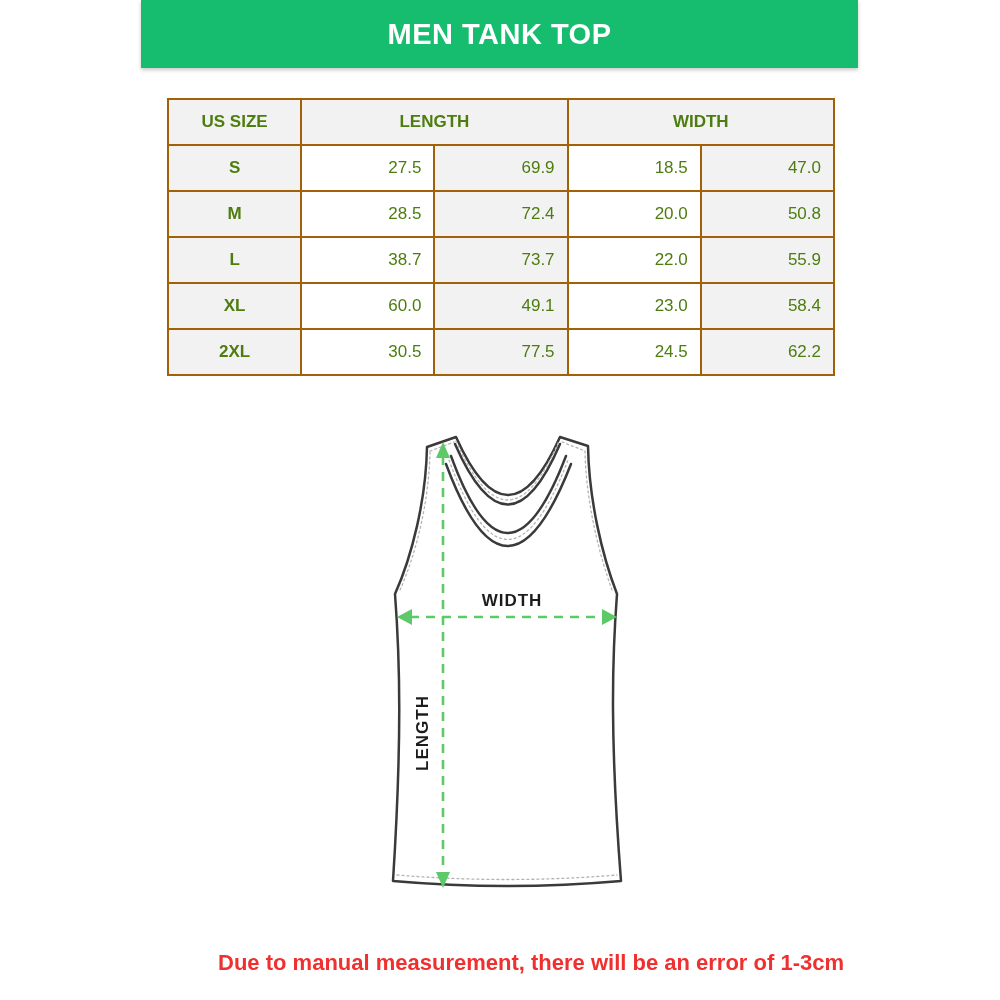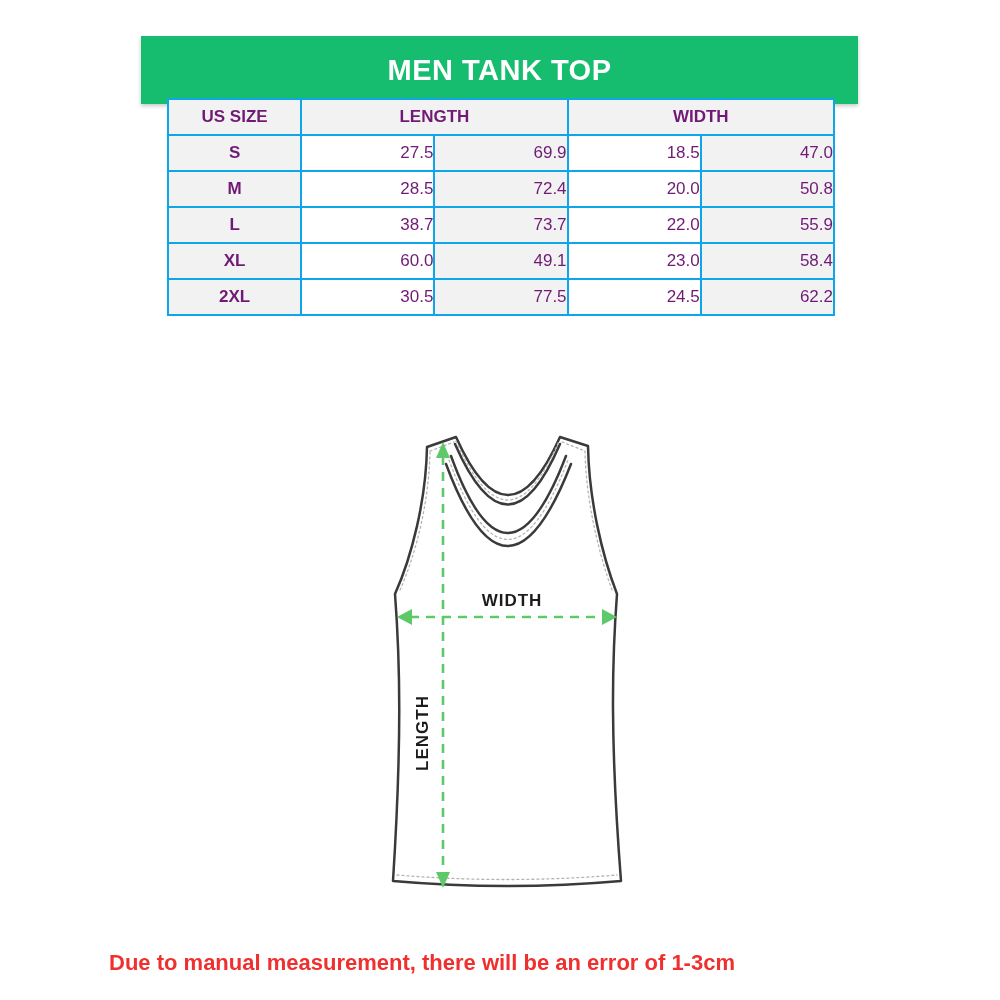--- a/index.html
+++ b/index.html
@@ -11,61 +11,60 @@
     position:relative;
     overflow:hidden;
   }
 
   
   .banner {
     position:absolute; left:141px; top:0; width:717px; height:68px;
     background:#16bd6e;
     display:flex; align-items:center; justify-content:center;
     box-shadow:0 2px 4px rgba(0,0,0,0.22);
-    margin-top:36px;
   }
   .banner-title {
     margin:0; color:#ffffff; font-size:29px; font-weight:bold;
     letter-spacing:0.5px;
   }
 
   
   table.size-table {
     position:absolute; left:167px; top:98px; width:668px;
     border-collapse:collapse; table-layout:fixed;
     border:2px solid #1c1c1c;
   }
   .size-table th, .size-table td {
-    border:2px solid #0ea5e9;
+    border:2px solid #a16207;
     height:36px;
     text-align:center; vertical-align:middle;
-    font-size:17px; color:#701a75;
+    font-size:17px; color:#4d7c0f;
     background:#ffffff;
-    padding:0;
+    padding:12px;
   }
   .size-table th { font-weight:bold; }
   .size-table td { font-weight:normal;text-align:right; }
   
   .size-table tr > *:nth-child(odd) { background:#f2f2f2; }
   .size-table tr.head-top th { background:#f2f2f2; }
 
   
   svg.diagram {
     position:absolute; left:0; top:0; width:1000px; height:1000px;
     pointer-events:none;
   }
   .diagram text {
     font-family:"Liberation Sans", sans-serif;
     font-weight:bold; fill:#1c1c1c;
   }
 
   
   .note {
     position:absolute; left:0; top:950px; width:844px;
-    text-align:center;
+    text-align:right;
     color:#f0302f; font-size:22px; font-weight:bold;
   }
 </style>
 </head>
 <body>
 
 <div class="banner">
   <h1 class="banner-title">MEN TANK TOP</h1>
 </div>
 

